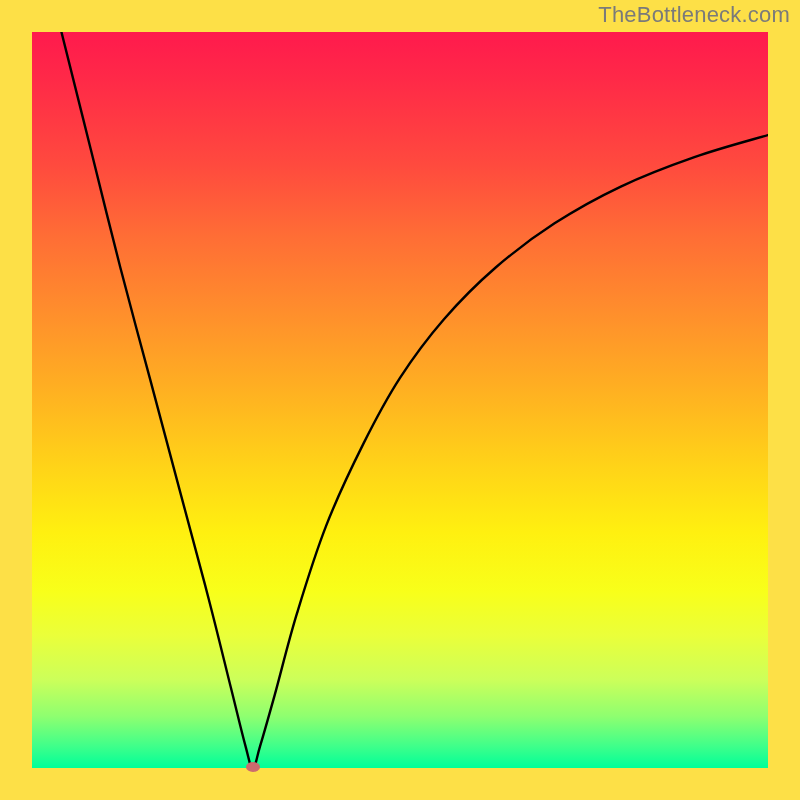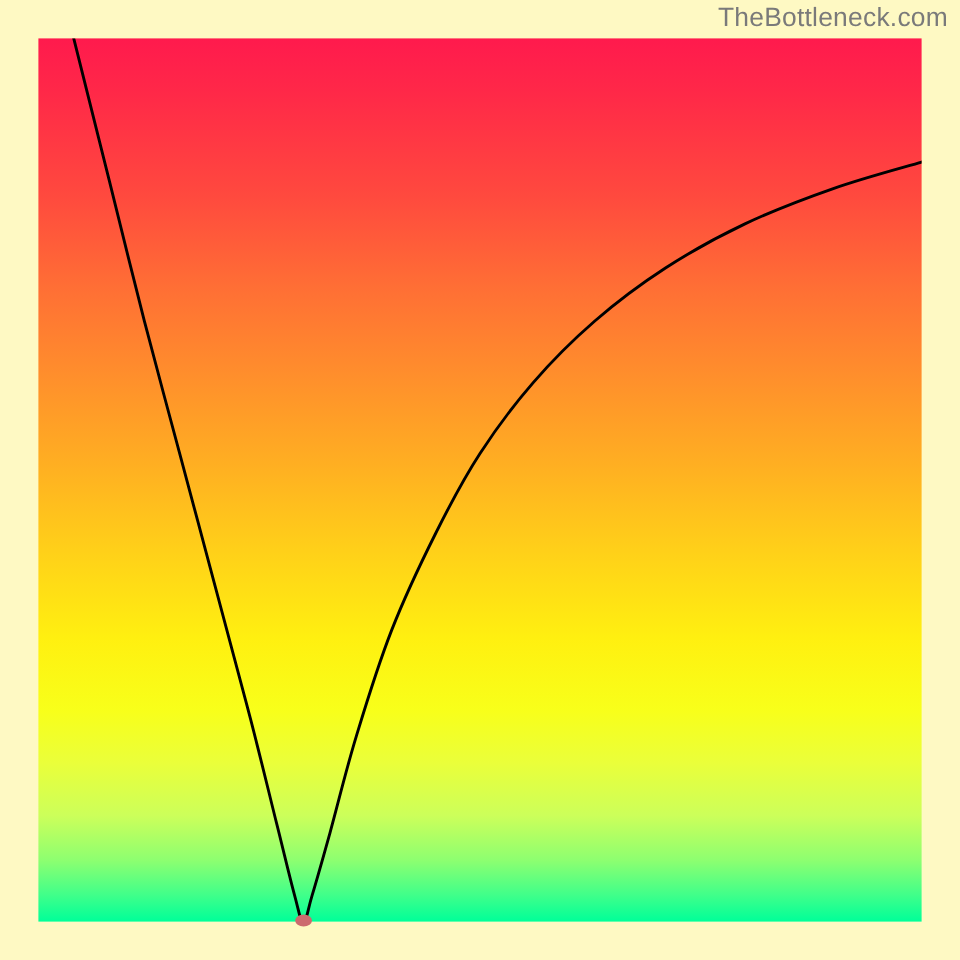--- a/index.html
+++ b/index.html
@@ -3,21 +3,21 @@
 <meta charset="utf-8">
 <style>
   * { margin: 0; padding: 0; box-sizing: border-box; }
   html, body { width: 800px; height: 800px; overflow: hidden; }
   body { background: #000; font-family: Arial, Helvetica, sans-serif; }
 
   .outer {
     position: relative;
     width: 800px;
     height: 800px;
-    background: #fef9c3;
+    background: #fde047;
   }
   .watermark {
     position: absolute;
     top: 2px;
     right: 10px;
     color: #7a7a7a;
     font-size: 22px;
     font-weight: 500;
     letter-spacing: 0.2px;
     z-index: 20;

